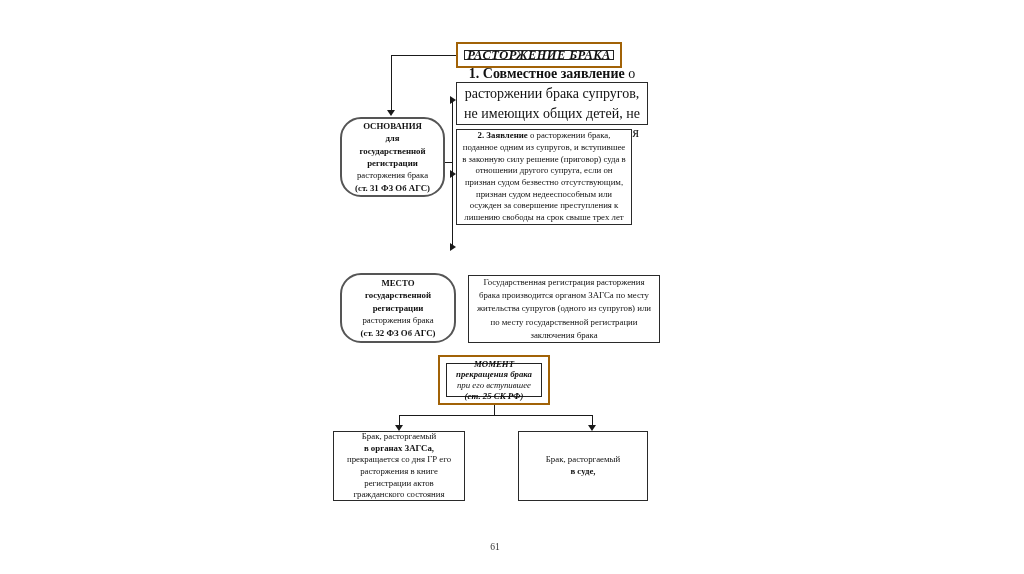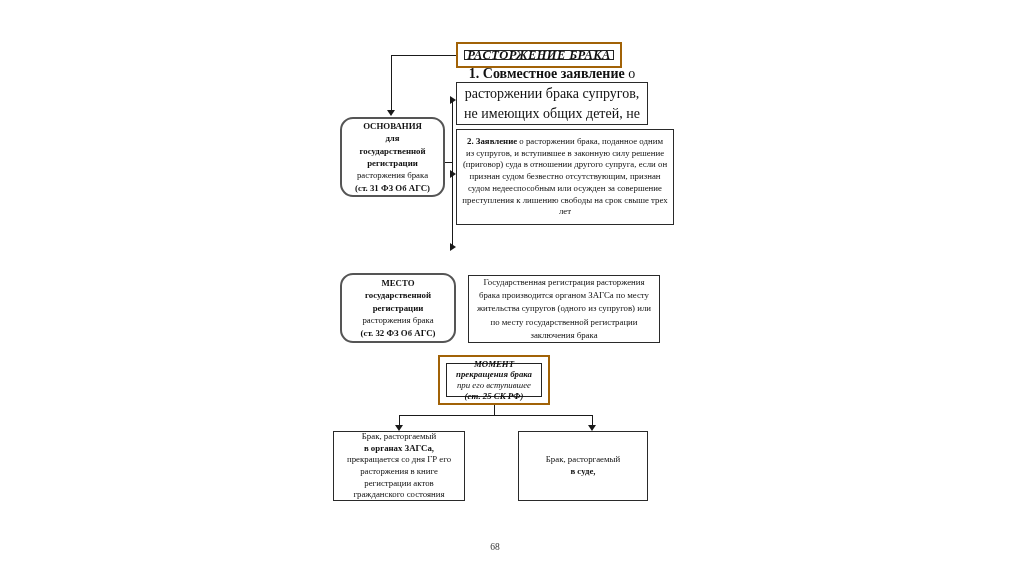--- a/index.html
+++ b/index.html
@@ -6,38 +6,38 @@
   .canvas {
     position:relative; width:1024px; height:574px; background:#ffffff;
     font-family:"Liberation Serif", serif; color:#111111; overflow:hidden;
   }
   .box {
     position:absolute; box-sizing:border-box; background:#ffffff;
     border:1px solid #2a2a2a; text-align:center;
     display:flex; align-items:center; justify-content:center;
   }
   .txt { width:100%; padding:2px 5px; }
-  .rbox { border:2px solid #555555; border-radius:13px; }
+  .rbox { border:2px solid #555555; border-radius:21px; }
   .dblbox { border:2px solid #a16207; padding:6px;font-style:italic; }
   .dblbox .inner {
     border:1px solid #222222; width:100%; height:100%; box-sizing:border-box;
     display:flex; align-items:center; justify-content:center;
   }
   .bl { font-weight:bold; }
   .line { position:absolute; background:#1a1a1a; }
   .arr { position:absolute; width:0; height:0; }
   .arr-d { border-left:4px solid transparent; border-right:4px solid transparent; border-top:6px solid #1a1a1a; }
   .arr-r { border-top:4px solid transparent; border-bottom:4px solid transparent; border-left:6px solid #1a1a1a; }
 
   #title-box   { left:456px; top:42px;  width:166px; height:26px; }
   #title-box .inner { font-size:12.5px; font-weight:bold; letter-spacing:0.4px; }
 
   #grounds-box { left:340px; top:117px; width:105px; height:80px; font-size:8.8px; line-height:1.42; }
   #reason-1    { left:456px; top:82px;  width:192px; height:43px; font-size:14px; line-height:1.4; }
-  #reason-2    { left:456px; top:129px; width:218px; height:96px; font-size:8.8px; line-height:1.33; }
+  #reason-2    { left:456px; top:129px; width:176px; height:96px; font-size:8.8px; line-height:1.33; }
   #reason-3    { left:456px; top:233px; width:192px; height:31px; font-size:8.8px; line-height:1.4; }
 
   #place-box    { left:340px; top:273px; width:116px; height:70px; font-size:8.8px; line-height:1.42; }
   #place-detail { left:456px; top:275px; width:192px; height:68px; font-size:8.8px; line-height:1.5;margin-left:12px; }
 
   #moment-box { left:438px; top:355px; width:112px; height:50px; }
   #moment-box .inner { font-size:8.8px; line-height:1.2; flex-direction:column; }
 
   #outcome-left  { left:333px; top:431px; width:132px; height:70px; font-size:8.8px; line-height:1.32; }
   #outcome-right { left:518px; top:431px; width:130px; height:70px; font-size:8.8px; line-height:1.32; }
@@ -133,15 +133,15 @@
       <div>прекращается со дня ГР его расторжения в книге регистрации актов гражданского состояния</div>
     </div>
   </div>
   <div class="box" id="outcome-right">
     <div class="txt">
       <div>Брак, расторгаемый</div>
       <div class="bl">в суде,</div>
     </div>
   </div>
 
-  <div id="page-number">68</div>
+  <div id="page-number">61</div>
 
 </div>
 
 </body></html>

